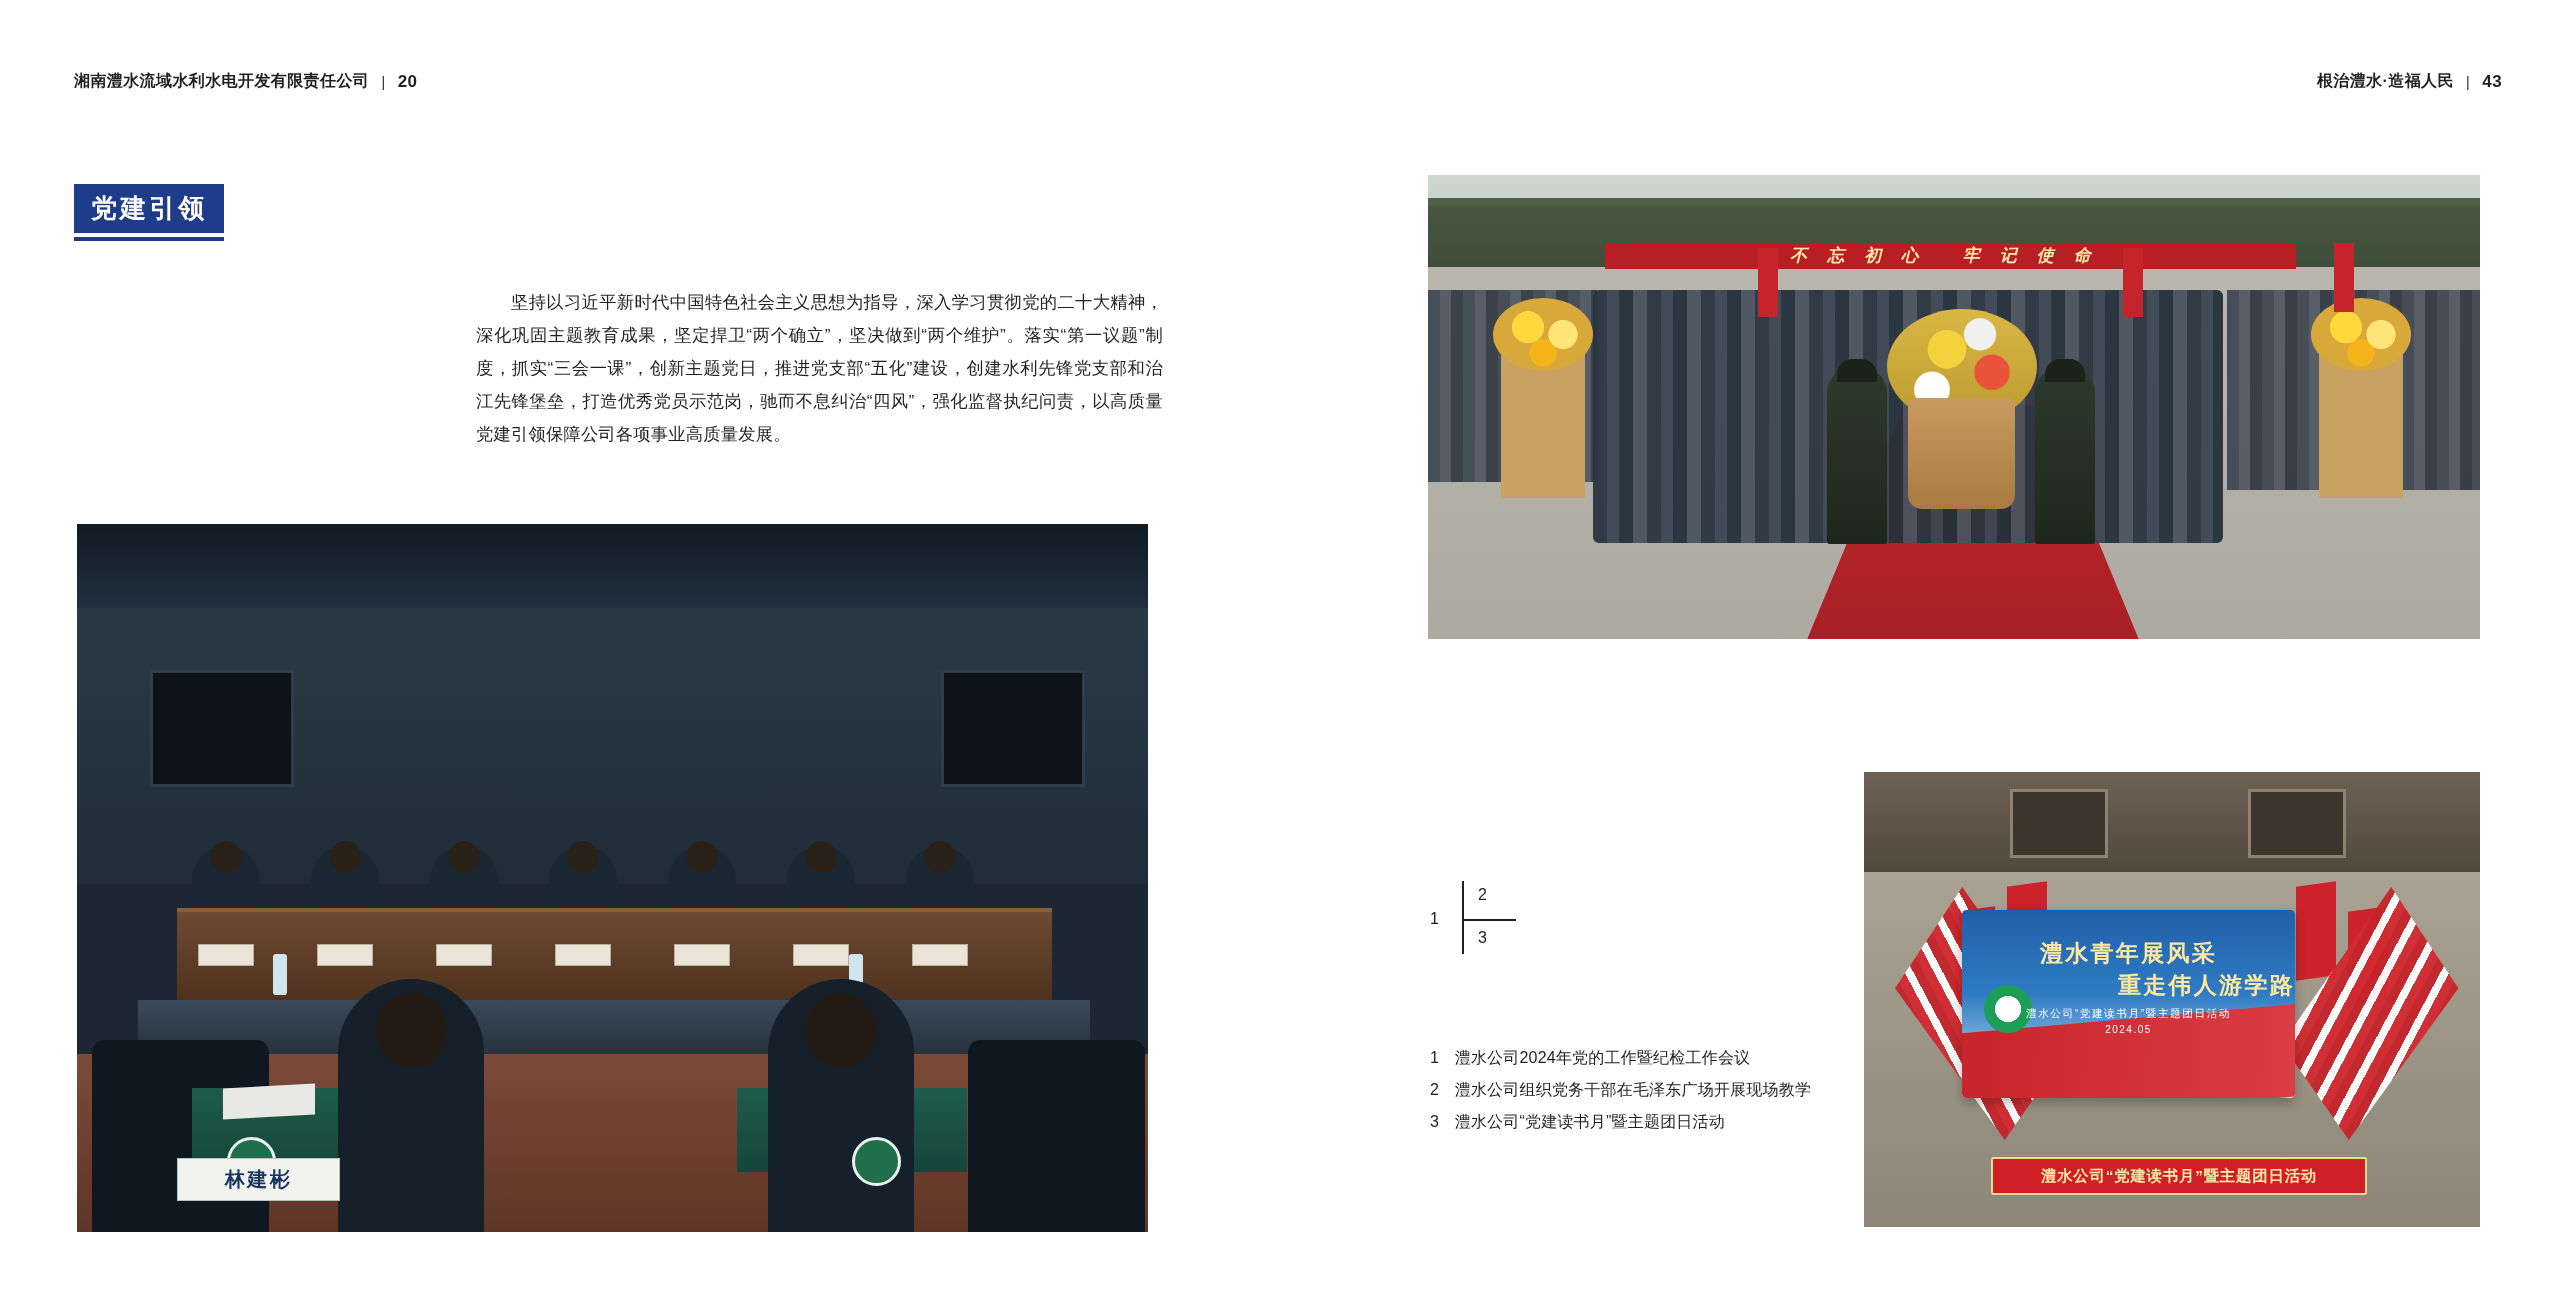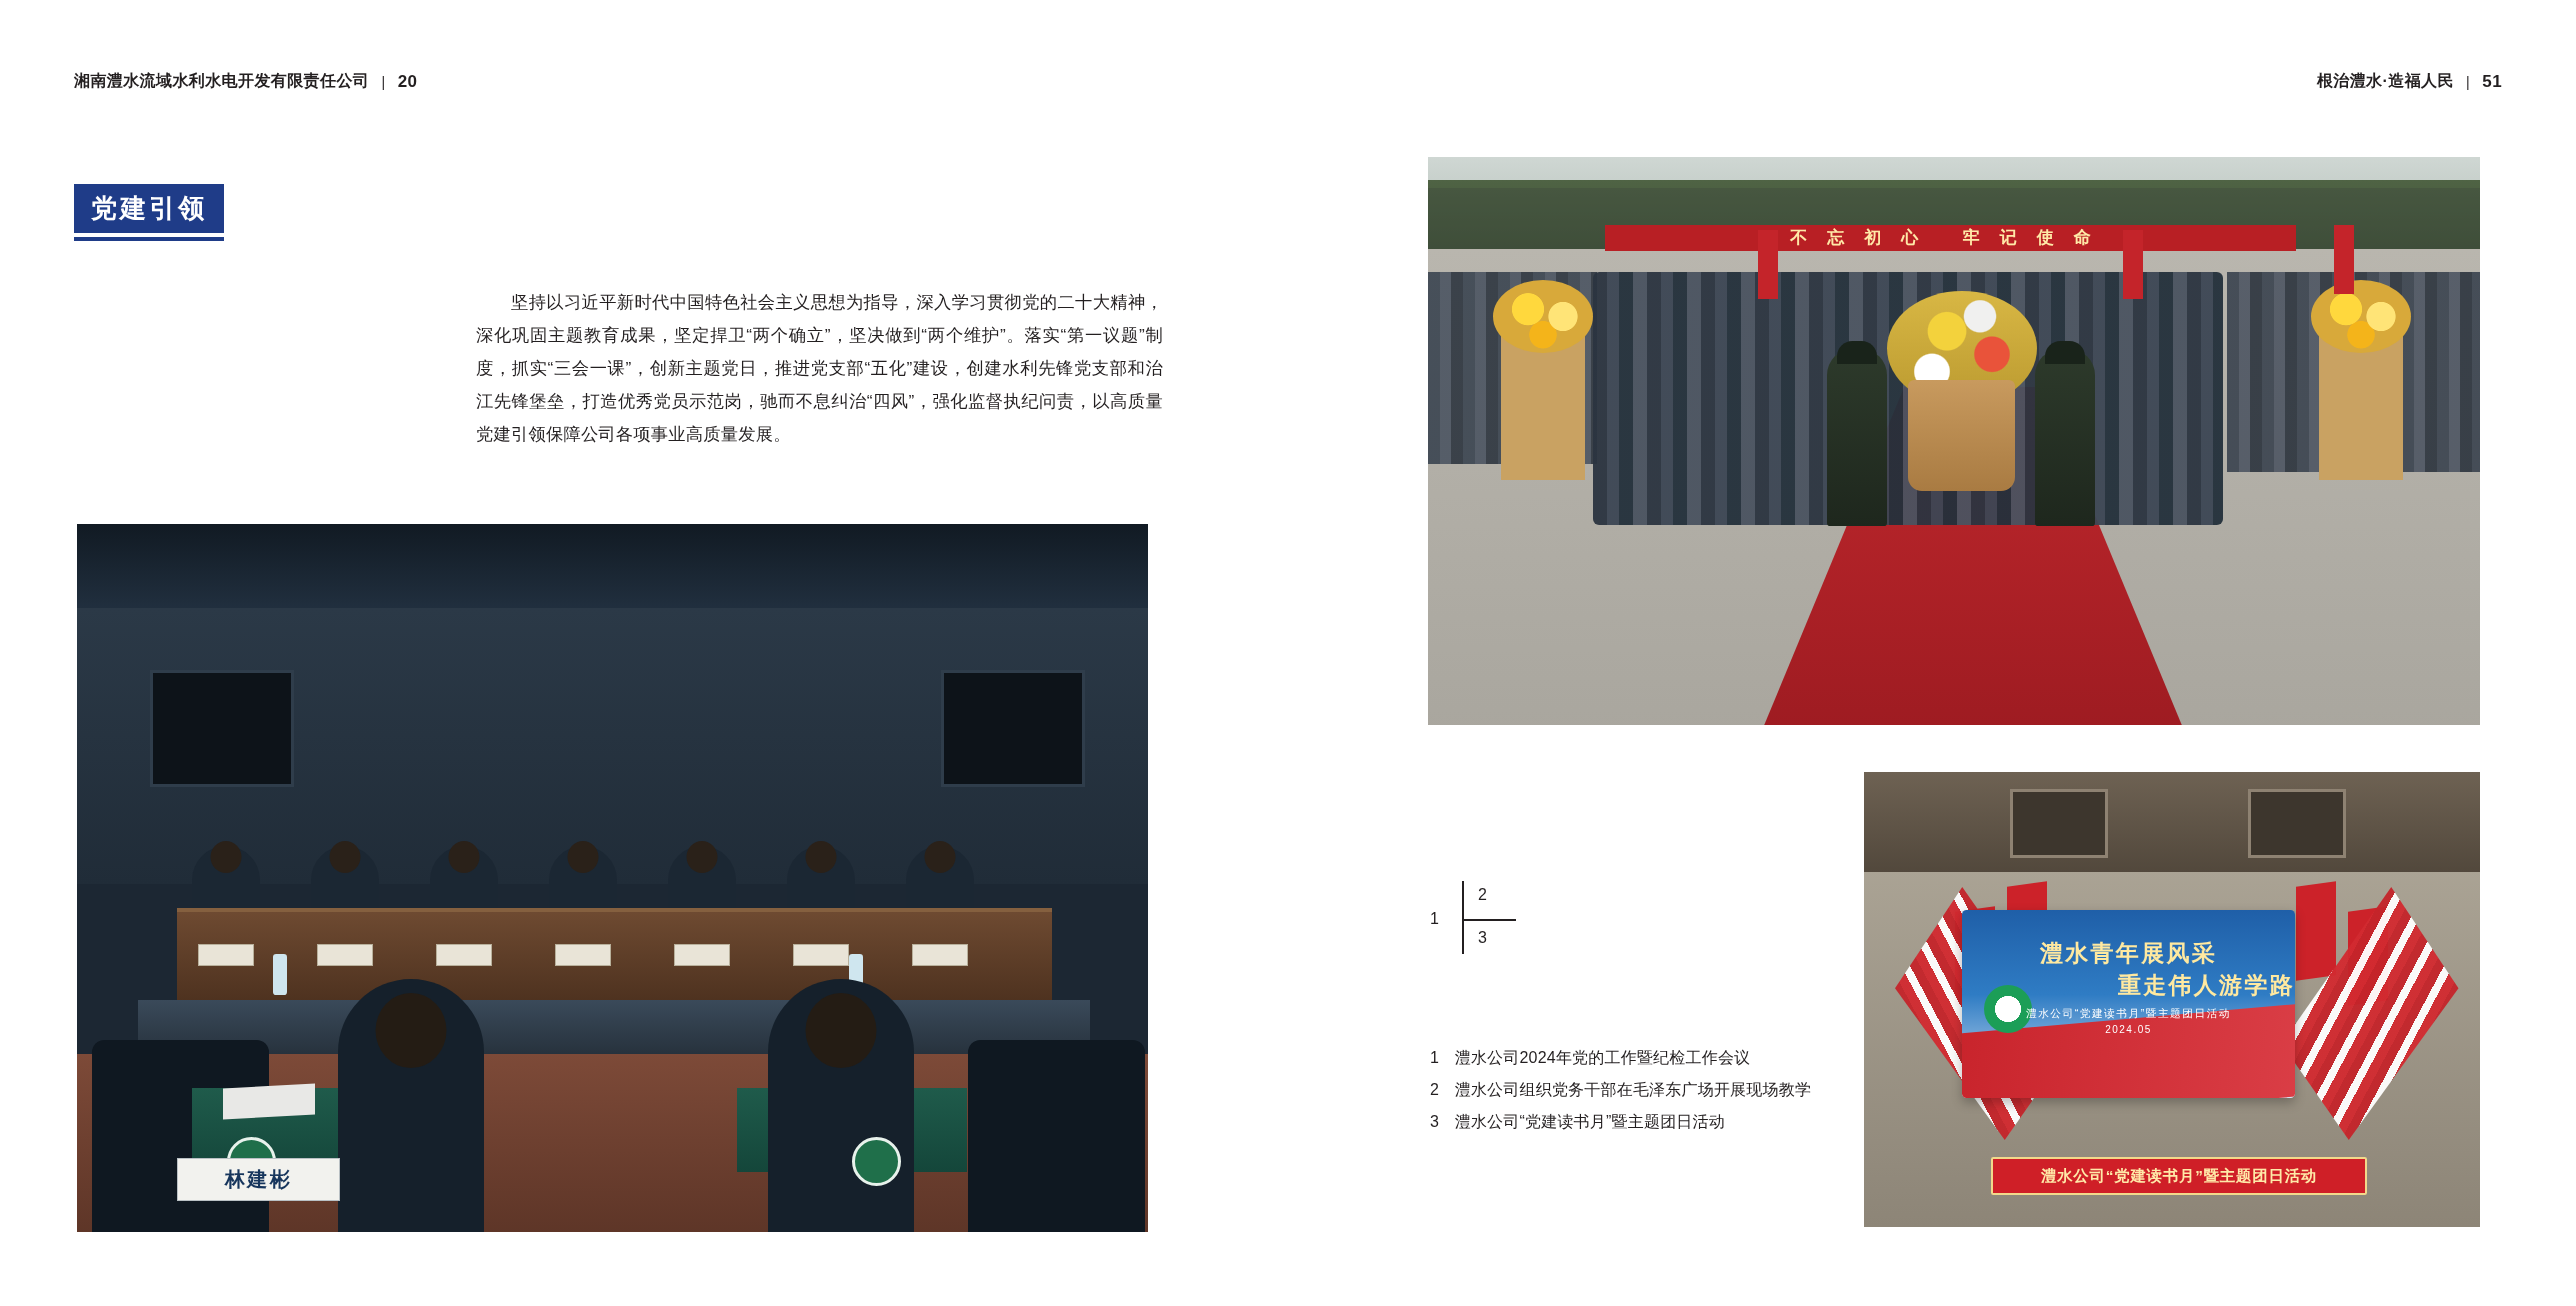--- a/index.html
+++ b/index.html
@@ -177,21 +177,21 @@
   }
   .badge-round {
     position:absolute; bottom:46px; width:43px; height:43px; border-radius:50%;
     background:#1f6f4a; border:3.1px solid #e8f2ec;
   }
   .bottle {
     position:absolute; width:14px; height:41px; background:#cfe6ef; border-radius:3.1px;
   }
 
   
-  #photo-square { left: 1428px; top: 157px; width: 1052px; height: 568px; }
+  #photo-square { left: 1428px; top: 175px; width: 1052px; height: 464px; font-style: italic; }
   .sq-sky { position:absolute; left:0; top:0; width:100%; height:73px;
     background: linear-gradient(#cfd7d3,#b9c3bd); }
   .sq-trees { position:absolute; left:0; top:23px; width:100%; height:84px;
     background: linear-gradient(#4f6344,#3d5036); }
   .sq-building { position:absolute; left:0; top:31px; width:100%; height:65px;
     background: rgba(60,70,60,0.35); }
   .sq-banner { position:absolute; left:177px; top:68px; width:691px; height:26px;
     background:#b81f24; color:#ffe9a8; font-size:17px; font-weight:bold;
     letter-spacing:20px; text-align:center; line-height:26px; }
   .sq-ground { position:absolute; left:0; top:92px; width:100%; height:491px;
@@ -357,21 +357,21 @@
 
 <div class="page-header left">
   <span class="hdr-text">湘南澧水流域水利水电开发有限责任公司</span>
   <span class="sep">|</span>
   <span class="folio">20</span>
 </div>
 
 <div class="page-header right">
   <span class="hdr-text">根治澧水·造福人民</span>
   <span class="sep">|</span>
-  <span class="folio">51</span>
+  <span class="folio">43</span>
 </div>
 
 <div class="section-title">
   <span>党建引领</span>
   <span class="underline"></span>
 </div>
 
 <div class="body-copy">坚持以习近平新时代中国特色社会主义思想为指导，深入学习贯彻党的二十大精神，深化巩固主题教育成果，坚定捍卫“两个确立”，坚决做到“两个维护”。落实“第一议题”制度，抓实“三会一课”，创新主题党日，推进党支部“五化”建设，创建水利先锋党支部和治江先锋堡垒，打造优秀党员示范岗，驰而不息纠治“四风”，强化监督执纪问责，以高质量党建引领保障公司各项事业高质量发展。</div>
 
 <div class="photo" id="photo-meeting">

